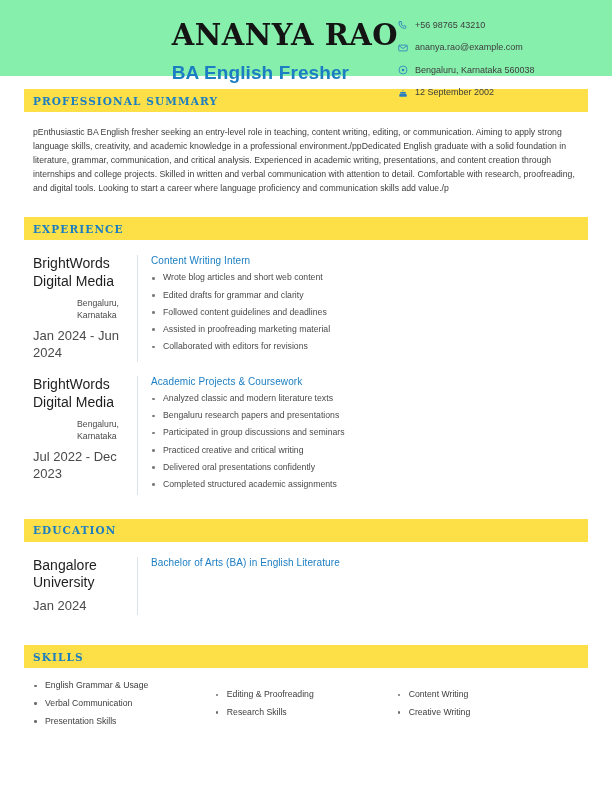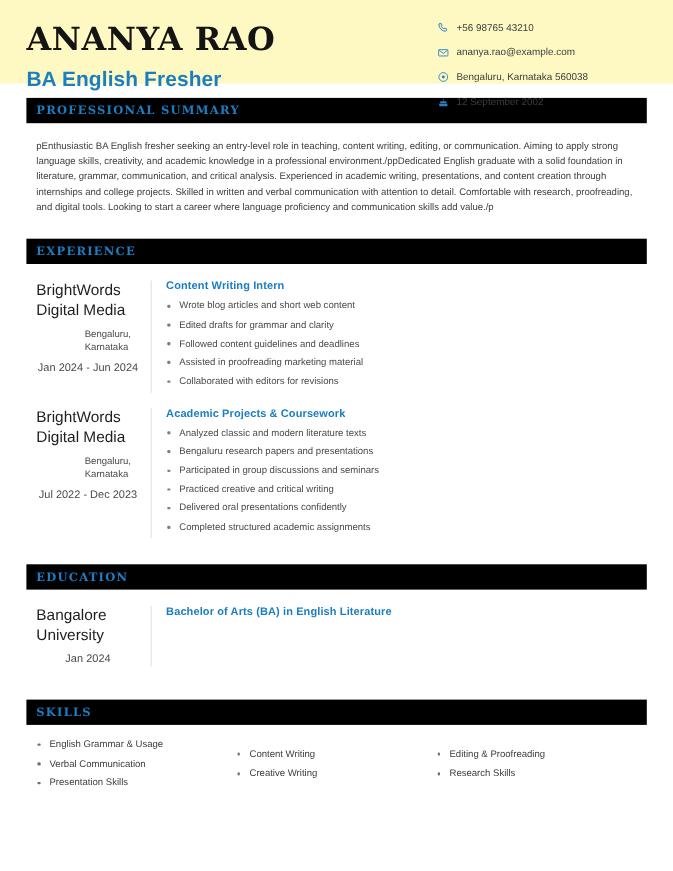--- a/index.html
+++ b/index.html
@@ -10,24 +10,24 @@
     width: 612px;
     height: 792px;
     background: #ffffff;
     font-family: "Liberation Sans", sans-serif;
     color: #3c3c3c;
     overflow: hidden;
   }
 
   
   .header {
-    background: #fef9c3;
+    background: #86efac;
     padding: 18px 24px 16px 24px;
     display: flex;
-    justify-content: space-between;
+    justify-content: flex-end;
     align-items: flex-start;
     height: 76px;
     box-sizing: border-box;
   }
   .header-left {
     padding-top: 2px;
   }
   .name {
     font-family: "DejaVu Serif", "Liberation Serif", serif;
     font-size: 29px;
@@ -68,21 +68,21 @@
     align-items: center;
     justify-content: center;
     color: #2b7fc0;
   }
   .contact-icon svg { display: block; }
 
   
   .section { margin-top: 0; }
   .section-bar {
     margin: 0 24px;
-    background: #000000;
+    background: #fde047;
     height: 23px;
     display: flex;
     align-items: center;
     padding: 0 9px;
     box-sizing: border-box;
   }
   .section-title {
     font-family: "DejaVu Serif", "Liberation Serif", serif;
     font-size: 10.5px;
     font-weight: 700;
@@ -121,34 +121,33 @@
     margin-bottom: 6px;
   }
   .entry-loc {
     font-size: 8.7px;
     color: #4a4a4a;
     line-height: 1.38;
     margin-bottom: 7px;
     padding-left: 44px;
   }
   .entry-date {
-    font-size: 10px;
+    font-size: 13px;
     color: #4a4a4a;
     line-height: 1.3;
-    text-align: center;
   }
   .entry-right {
     flex: 1 1 auto;
     border-left: 1px solid #dbe3ea;
     padding-left: 13px;
     padding-bottom: 4px;
   }
   .entry-role {
     font-size: 10px;
-    font-weight: 700;
+    font-weight: 400;
     color: #1b7ec2;
     margin-bottom: 6px;
     letter-spacing: 0.1px;
   }
   .bullets {
     list-style: none;
     margin: 0;
     padding: 0;
   }
   .bullets li {
@@ -361,27 +360,27 @@
       <div class="skills-col">
         <ul>
           <li>English Grammar &amp; Usage</li>
           <li>Verbal Communication</li>
           <li>Presentation Skills</li>
         </ul>
       </div>
 
       <div class="skills-col">
         <ul>
+          <li>Editing &amp; Proofreading</li>
+          <li>Research Skills</li>
+        </ul>
+      </div>
+
+      <div class="skills-col">
+        <ul>
           <li>Content Writing</li>
           <li>Creative Writing</li>
         </ul>
       </div>
 
-      <div class="skills-col">
-        <ul>
-          <li>Editing &amp; Proofreading</li>
-          <li>Research Skills</li>
-        </ul>
-      </div>
-
     </div>
   </div>
 </div>
 
 </body></html>

